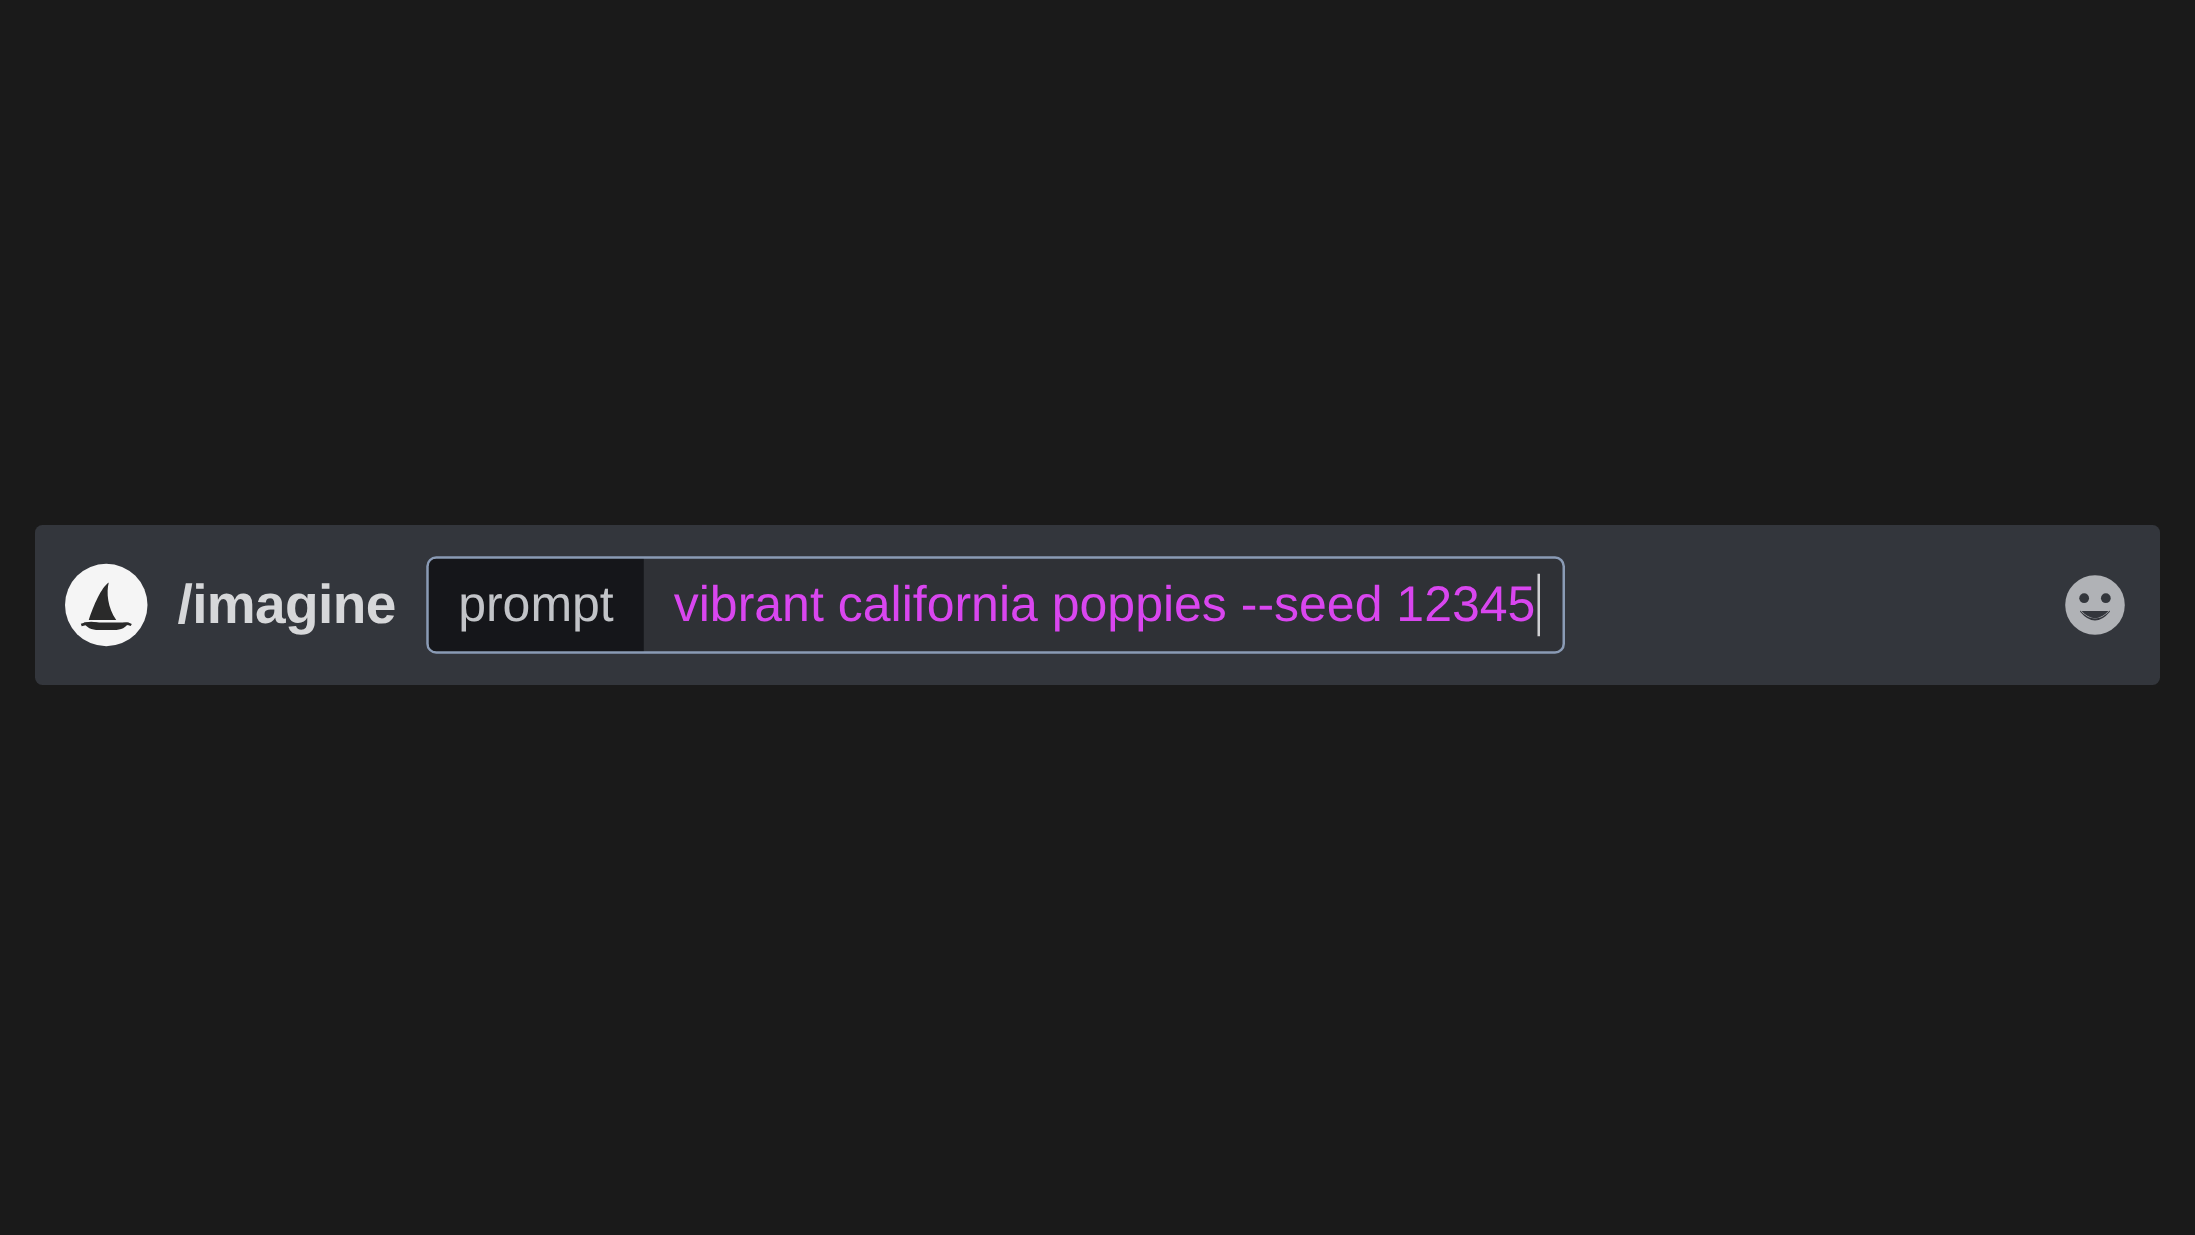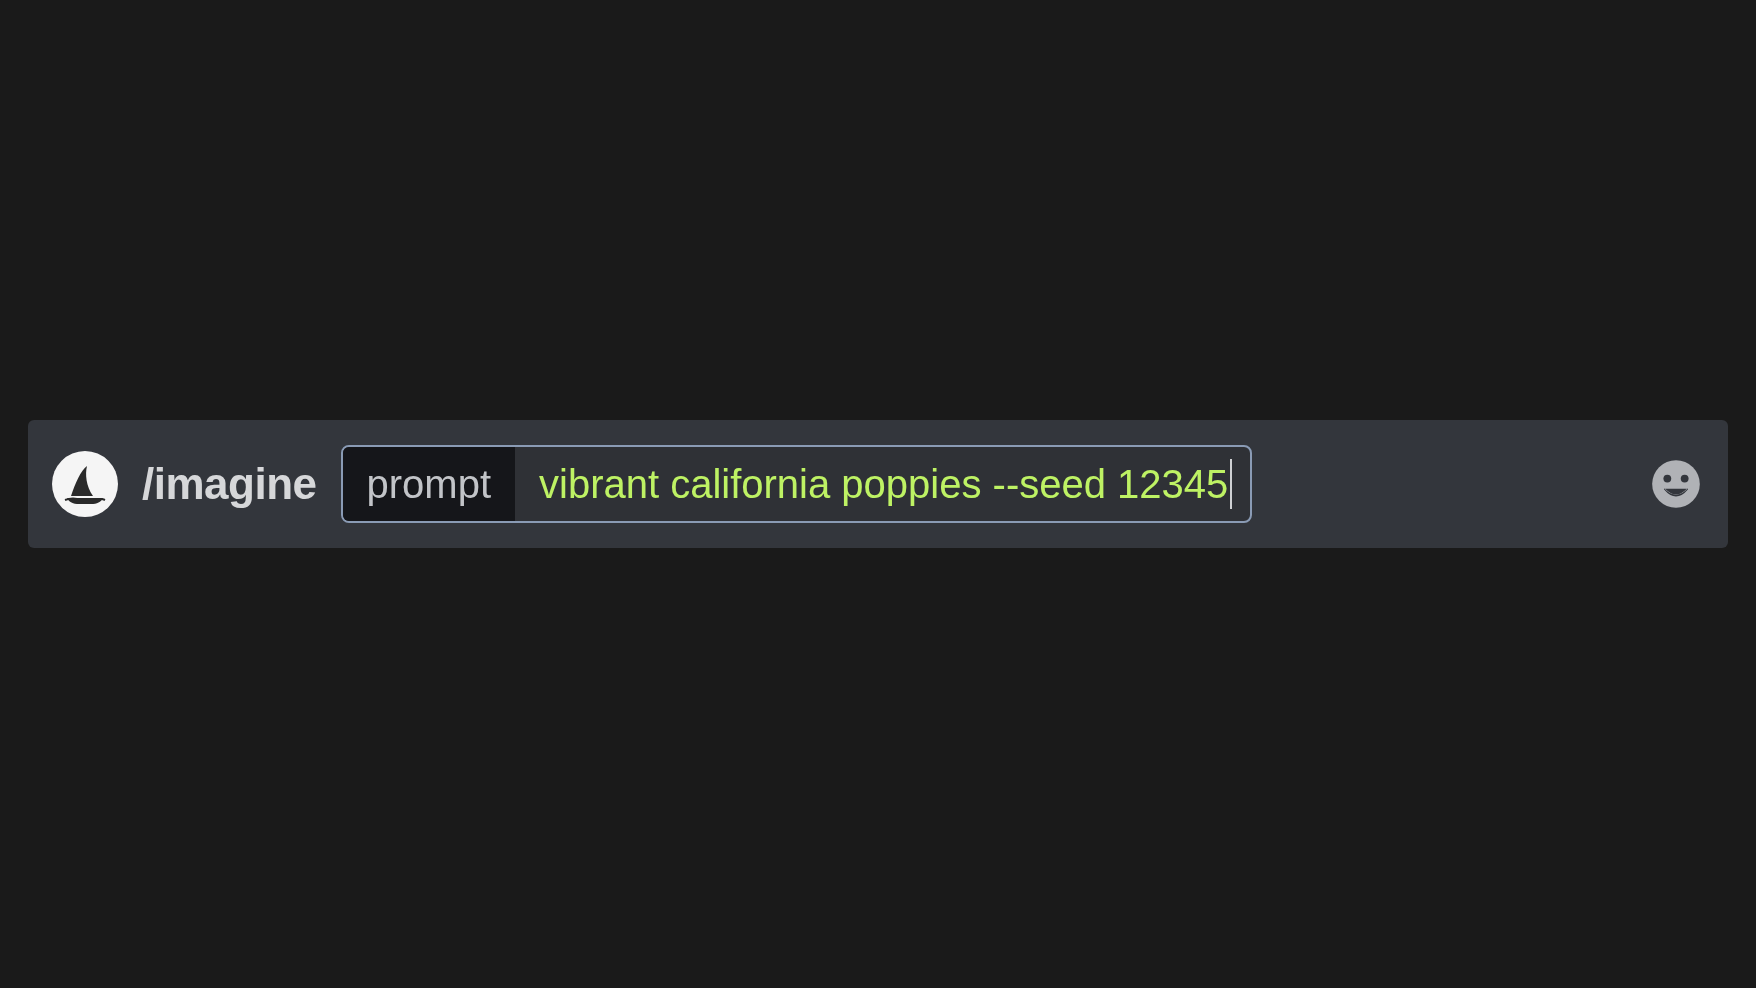--- a/index.html
+++ b/index.html
@@ -80,21 +80,21 @@
       color: #c2c4c8;
       font-size: 40px;
       font-weight: 400;
       padding: 0 24px;
       height: 100%;
       display: flex;
       align-items: center;
     }
     
     .param-value {
-      color: #bef264;
+      color: #d946ef;
       font-size: 40px;
       font-weight: 400;
       padding: 0 18px 0 24px;
       height: 100%;
       display: flex;
       align-items: center;
       position: relative;
       white-space: nowrap;
     }
     

